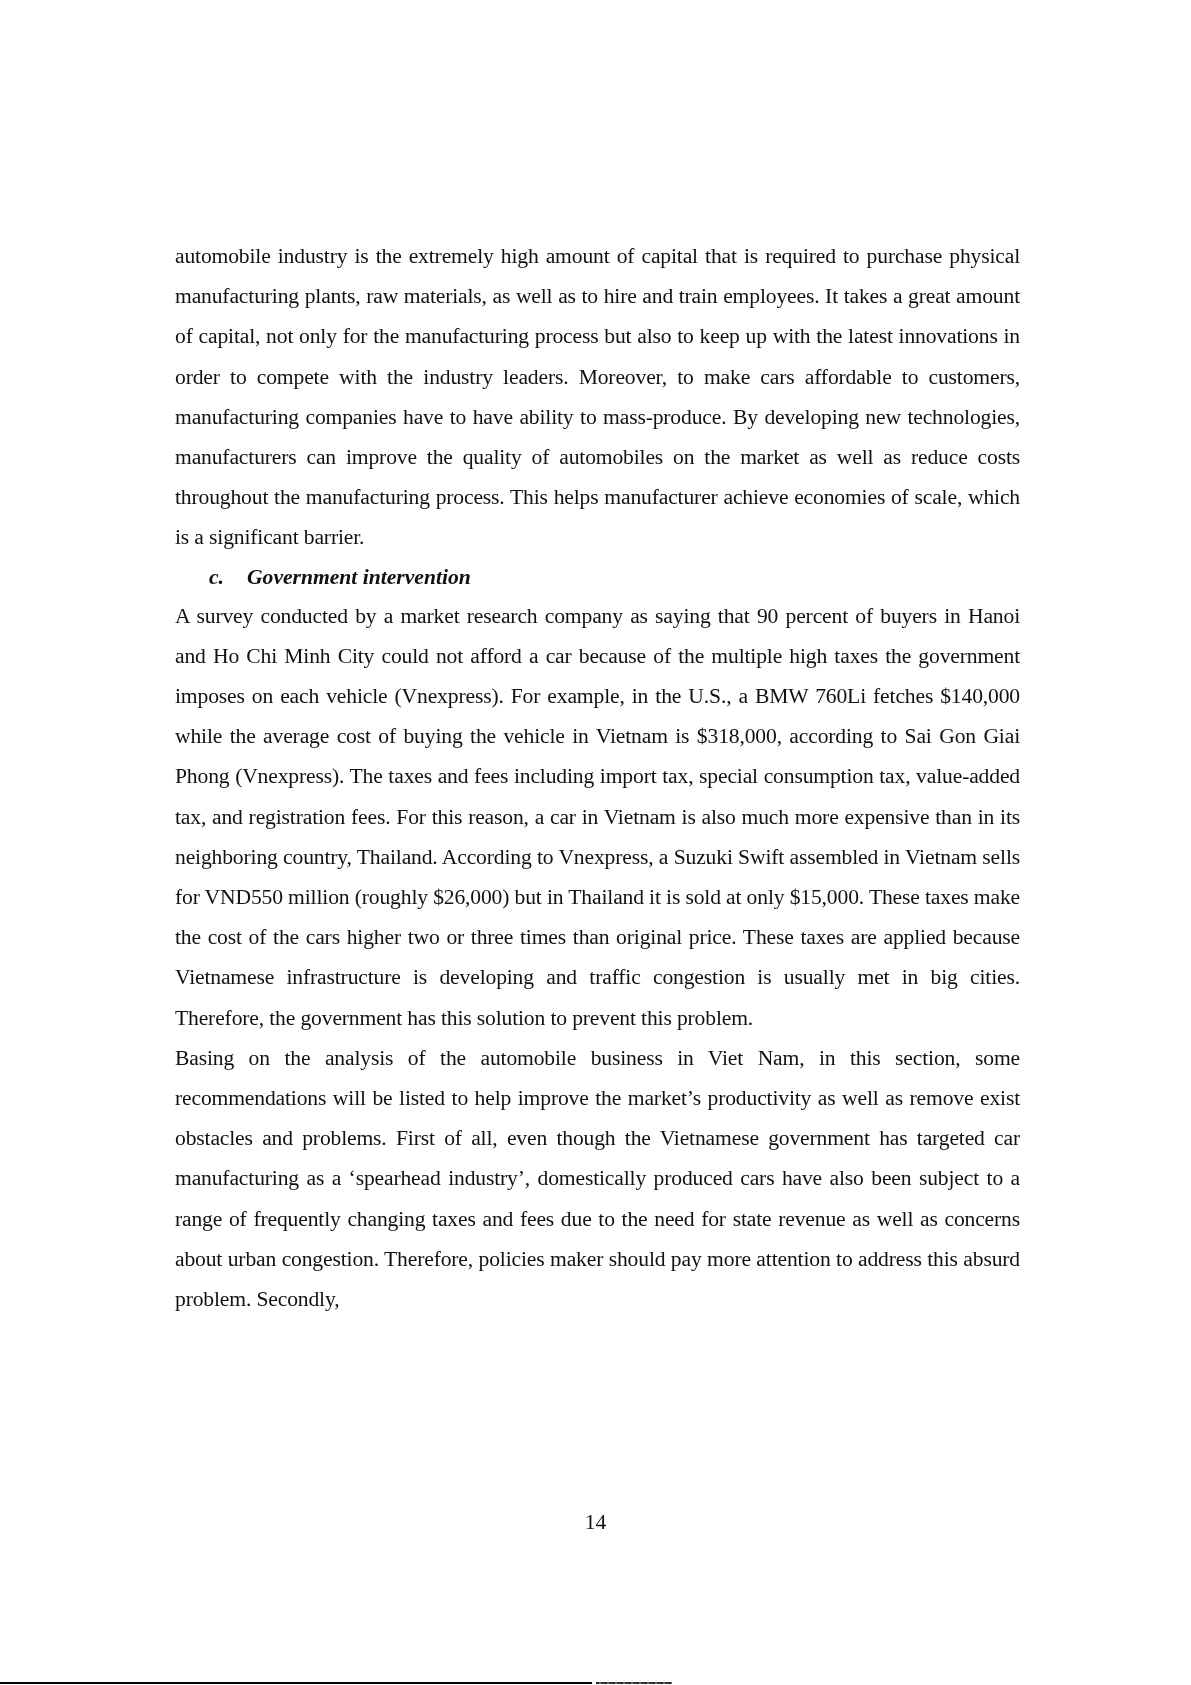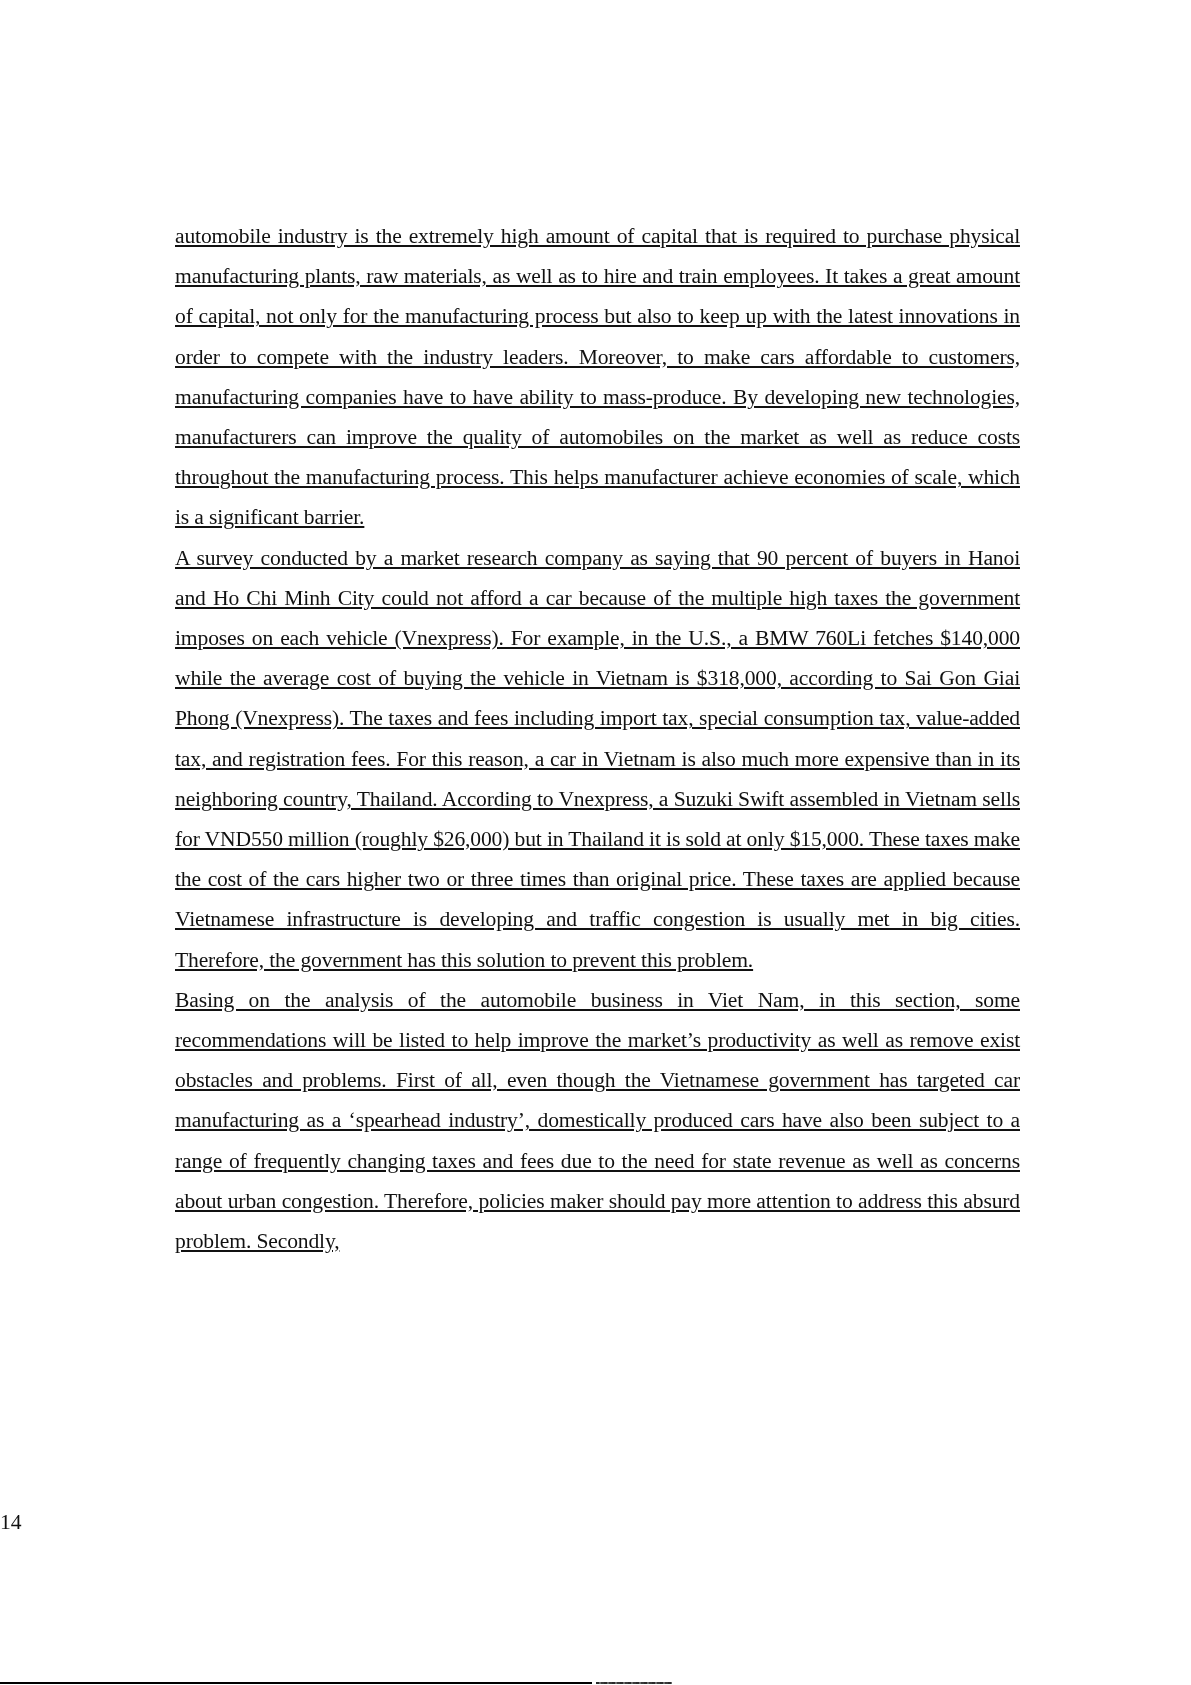--- a/index.html
+++ b/index.html
@@ -11,23 +11,22 @@
       width: 1191px;
       height: 1685px;
       position: relative;
       overflow: hidden;
       font-family: "Liberation Serif", "DejaVu Serif", serif;
       color: #111111;
     }
     .page {
       position: absolute;
       left: 175px;
-      top: 216px;
+      top: 236px;
       width: 845px;
-      text-decoration: underline;
     }
     .para {
       font-size: 21.6px;
       line-height: 40.2px;
       text-align: justify;
       margin: 0;
       letter-spacing: -0.15px;
     }
     .subheading {
       font-size: 21.6px;
@@ -49,20 +48,21 @@
     }
     .heading .num {
       display: inline-block;
       width: 42px;
     }
     .page-number {
       position: absolute;
       top: 1510px;
       left: 0;
       width: 1191px;
+      text-align: center;
       font-size: 21.6px;
     }
     .bottom-rule {
       position: absolute;
       left: 0;
       top: 1682px;
       width: 592px;
       height: 2px;
       background: #000000;
     }
@@ -74,20 +74,23 @@
       height: 2px;
       background: repeating-linear-gradient(90deg, #2a2a2a 0 3px, #6b6b6b 3px 5px, #3a3a3a 5px 8px);
     }
   </style>
 </head>
 <body>
 
 <div class="page">
   <p class="para">automobile industry is the extremely high amount of capital that is required to purchase physical manufacturing plants, raw materials, as well as to hire and train employees.  It takes a great amount of capital, not only for the manufacturing process but also to keep up with the latest innovations in order to compete with the industry leaders. Moreover, to make cars affordable to customers, manufacturing companies have to have ability to mass-produce. By developing new technologies, manufacturers can improve the quality of automobiles on the market as well as reduce costs throughout the manufacturing process. This helps manufacturer achieve economies of scale, which is a significant barrier.</p>
 
+  <p class="subheading">
+    <span class="num">c.</span><span>Government intervention</span>
+  </p>
   <p class="para">A survey conducted by a market research company as saying that 90 percent of buyers in Hanoi and Ho Chi Minh City could not afford a car because of the multiple high taxes the government imposes on each vehicle (Vnexpress).  For example, in the U.S., a BMW 760Li fetches $140,000 while the average cost of buying the vehicle in Vietnam is $318,000, according to Sai Gon Giai Phong (Vnexpress).  The taxes and fees including import tax, special consumption tax, value-added tax, and registration fees. For this reason, a car in Vietnam is also much more expensive than in its neighboring country, Thailand.  According to Vnexpress, a Suzuki Swift assembled in Vietnam sells for VND550 million (roughly $26,000) but in Thailand it is sold at only $15,000. These taxes make the cost of the cars higher two or three times than original price. These taxes are applied because Vietnamese infrastructure is developing and traffic congestion is usually met in big cities. Therefore, the government has this solution to prevent this problem.</p>
 
   <p class="para">Basing on the analysis of the automobile business in Viet Nam, in this section, some recommendations will be listed to help improve the market’s productivity as well as remove exist obstacles and problems. First of all, even though the Vietnamese government has targeted car manufacturing as a ‘spearhead industry’, domestically produced cars have also been subject to a range of frequently changing taxes and fees due to the need for state revenue as well as concerns about urban congestion. Therefore, policies maker should pay more attention to address this absurd problem. Secondly,</p>
 </div>
 
 <div class="page-number">14</div>
 
 <div class="bottom-rule"></div>
 <div class="bottom-rule-tail"></div>
 

